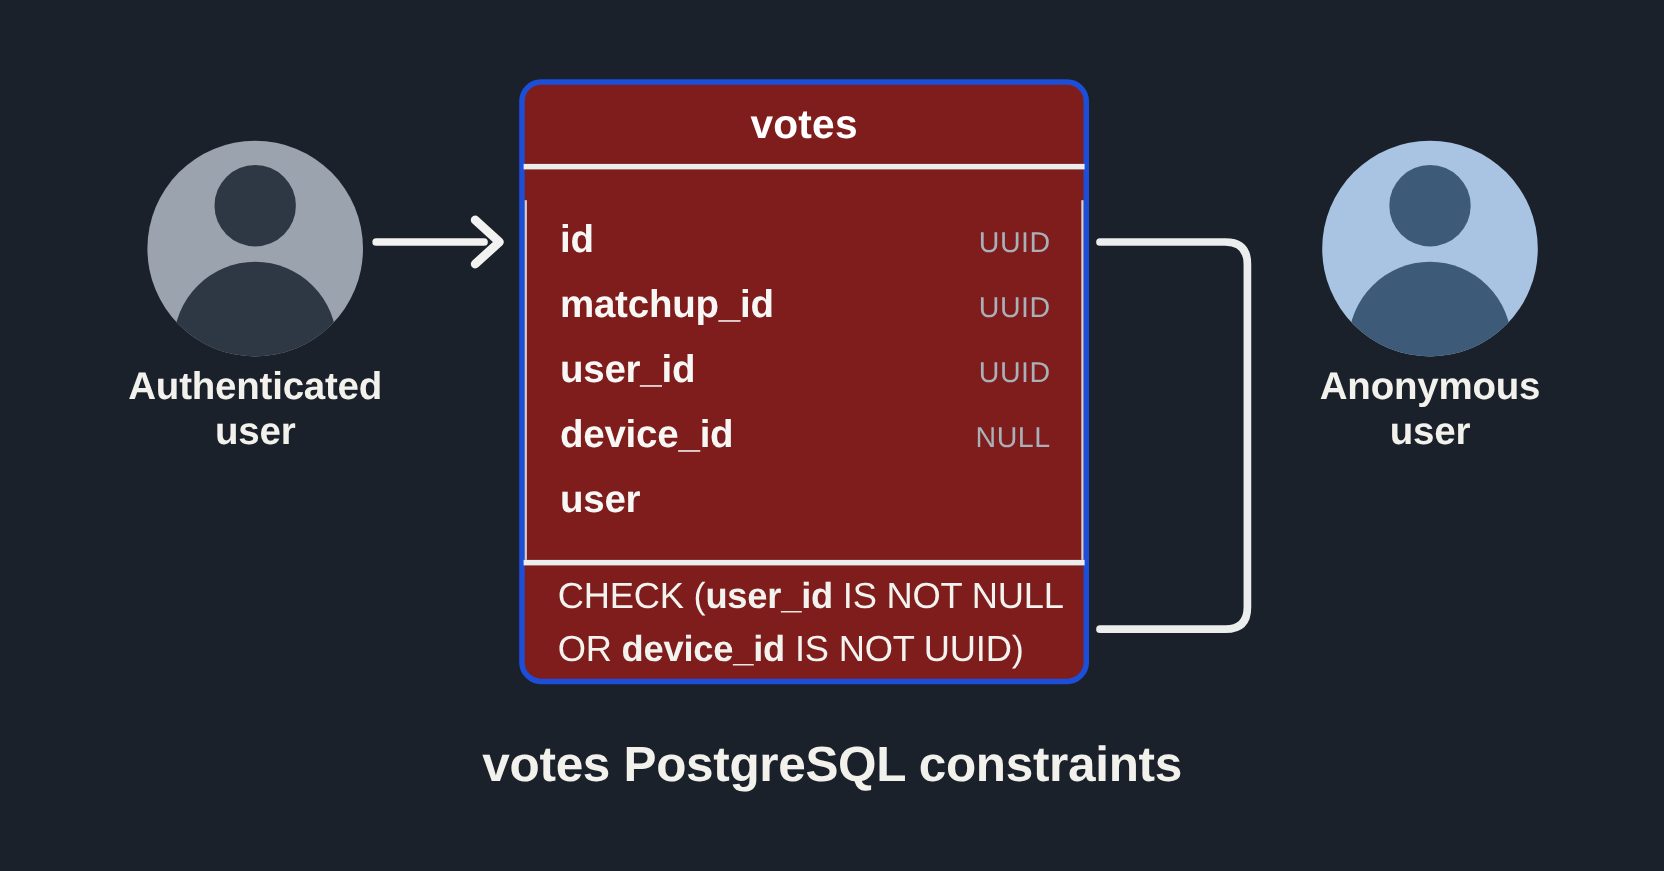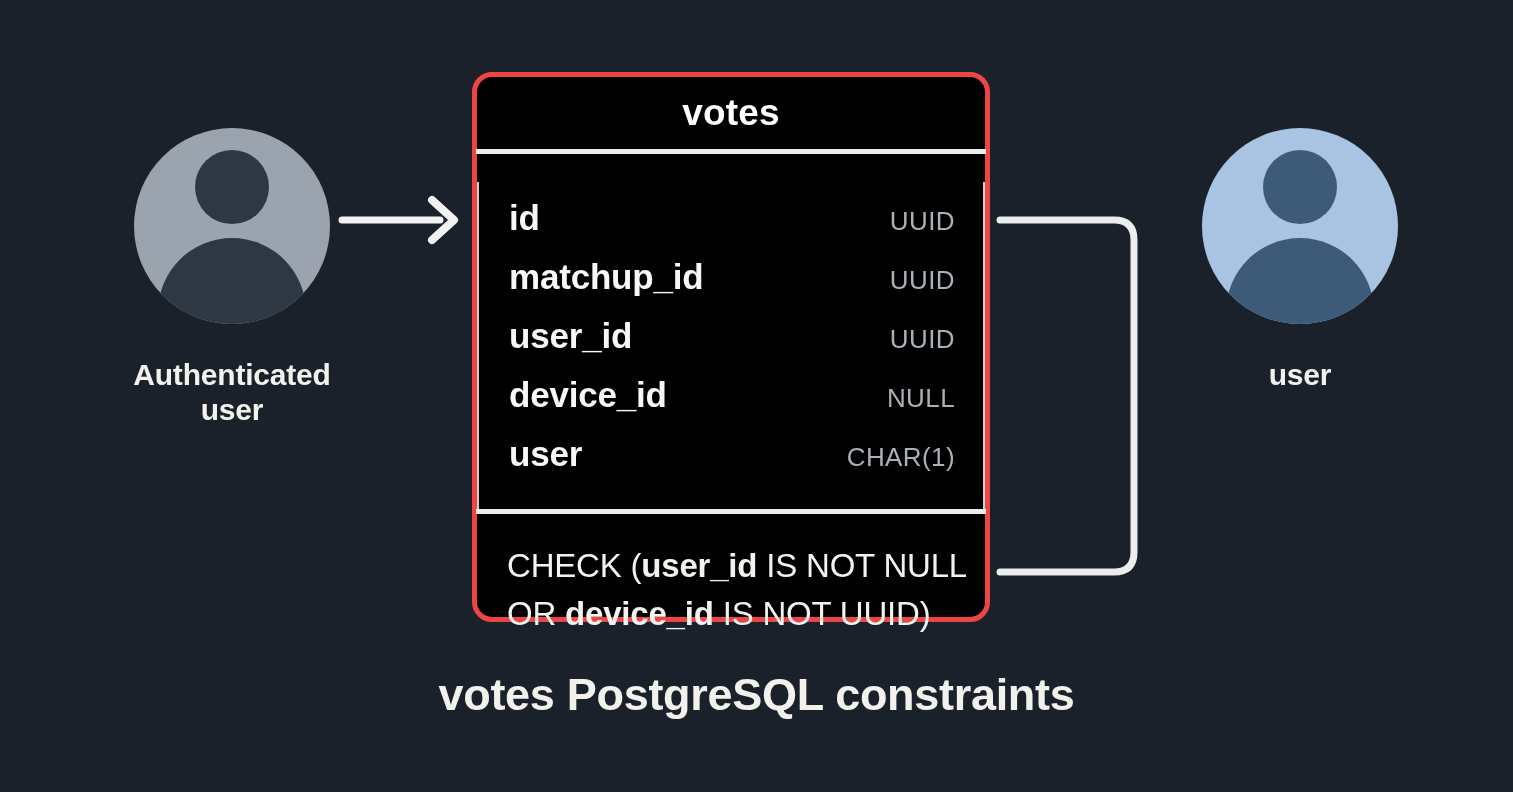--- a/index.html
+++ b/index.html
@@ -51,22 +51,22 @@
     position: absolute;
     left: 50%;
     top: 110px;
     width: 148px;
     height: 148px;
     margin-left: -74px;
     border-radius: 74px 74px 0 0;
   }
 
   .actor-label {
-    margin-top: 34px;
-    font-size: 30px;
+    margin-top: 8px;
+    font-size: 35px;
     font-weight: 700;
     line-height: 1.16;
     color: #f2f1ec;
     letter-spacing: -0.2px;
   }
 
   
   .arrow-auth {
     position: absolute;
     left: 336px;
@@ -85,22 +85,22 @@
   }
 
   
   .table-card {
     position: absolute;
     left: 472px;
     top: 72px;
     width: 518px;
     height: 550px;
     box-sizing: border-box;
-    background: #000000;
-    border: 5px solid #ef4444;
+    background: #7f1d1d;
+    border: 5px solid #1d4ed8;
     border-radius: 20px;
   }
   .table-title {
     height: 72px;
     line-height: 72px;
     text-align: center;
     font-size: 37px;
     font-weight: 700;
     color: #ffffff;
     letter-spacing: 0.2px;
@@ -131,21 +131,21 @@
     white-space: nowrap;
   }
   .field-type {
     font-size: 26px;
     font-weight: 400;
     color: #a9b0b8;
     letter-spacing: 0.4px;
     white-space: nowrap;
   }
   .constraint {
-    padding: 28px 26px 0 30px;
+    padding: 4px 26px 0 30px;
   }
   .constraint-line {
     font-size: 33px;
     font-weight: 400;
     color: #f2f2ee;
     line-height: 1.44;
     letter-spacing: -0.2px;
     white-space: nowrap;
   }
   .constraint-line b {
@@ -209,21 +209,20 @@
         <span class="field-type">UUID</span>
       </div>
 
       <div class="field-row">
         <span class="field-name">device_id</span>
         <span class="field-type">NULL</span>
       </div>
 
       <div class="field-row">
         <span class="field-name">user</span>
-        <span class="field-type">CHAR(1)</span>
       </div>
 
     </div>
 
     <div class="divider"></div>
 
     <div class="constraint">
       <div class="constraint-line"><span>CHECK  (</span><b>user_id</b><span> IS NOT NULL</span></div>
       <div class="constraint-line"><span>OR </span><b>device_id</b><span> IS NOT UUID)</span></div>
     </div>
@@ -233,19 +232,20 @@
   <svg class="connector-anon" viewBox="0 0 170 396">
     <path d="M 14 20 L 128 20 Q 148 20 148 40 L 148 352 Q 148 372 128 372 L 14 372" fill="none" stroke="#eceded" stroke-width="7" stroke-linecap="round"></path>
   </svg>
 
   <div class="actor right">
     <div class="avatar" style="background:#a9c4e2;">
       <div class="head" style="background:#3d5b79;"></div>
       <div class="body" style="background:#3d5b79;"></div>
     </div>
     <div class="actor-label">
+      <div>Anonymous</div>
       <div>user</div>
     </div>
   </div>
 
   <div class="caption">votes PostgreSQL constraints</div>
 
 </div>
 
 </body></html>

